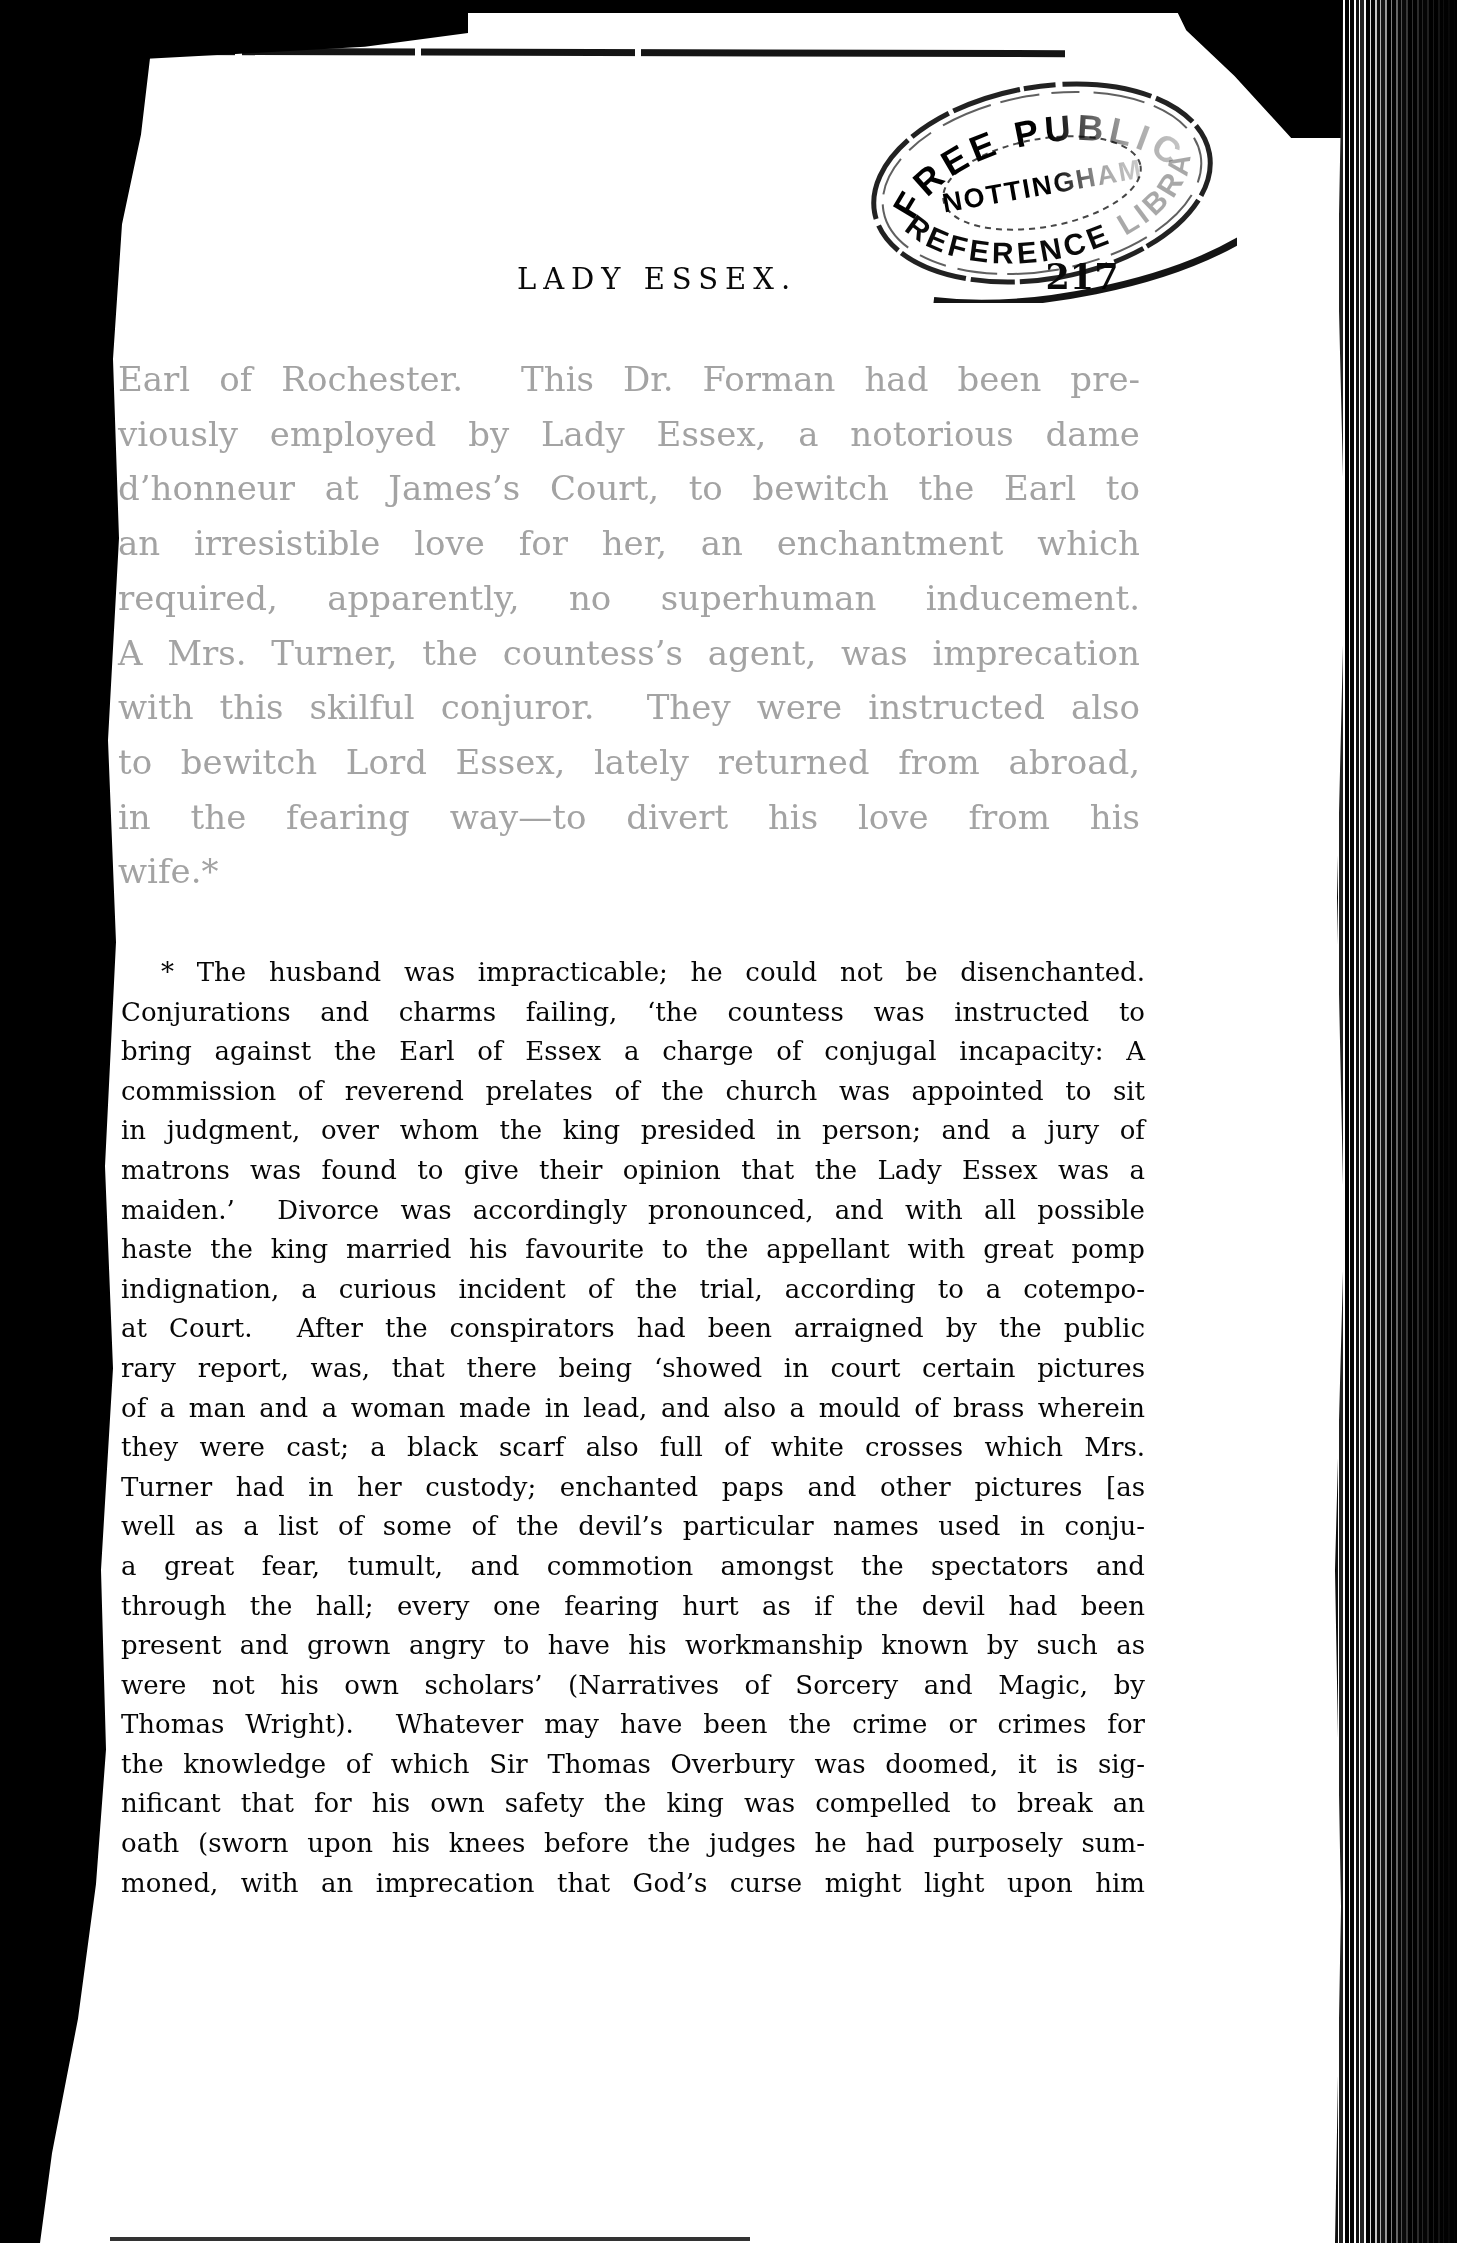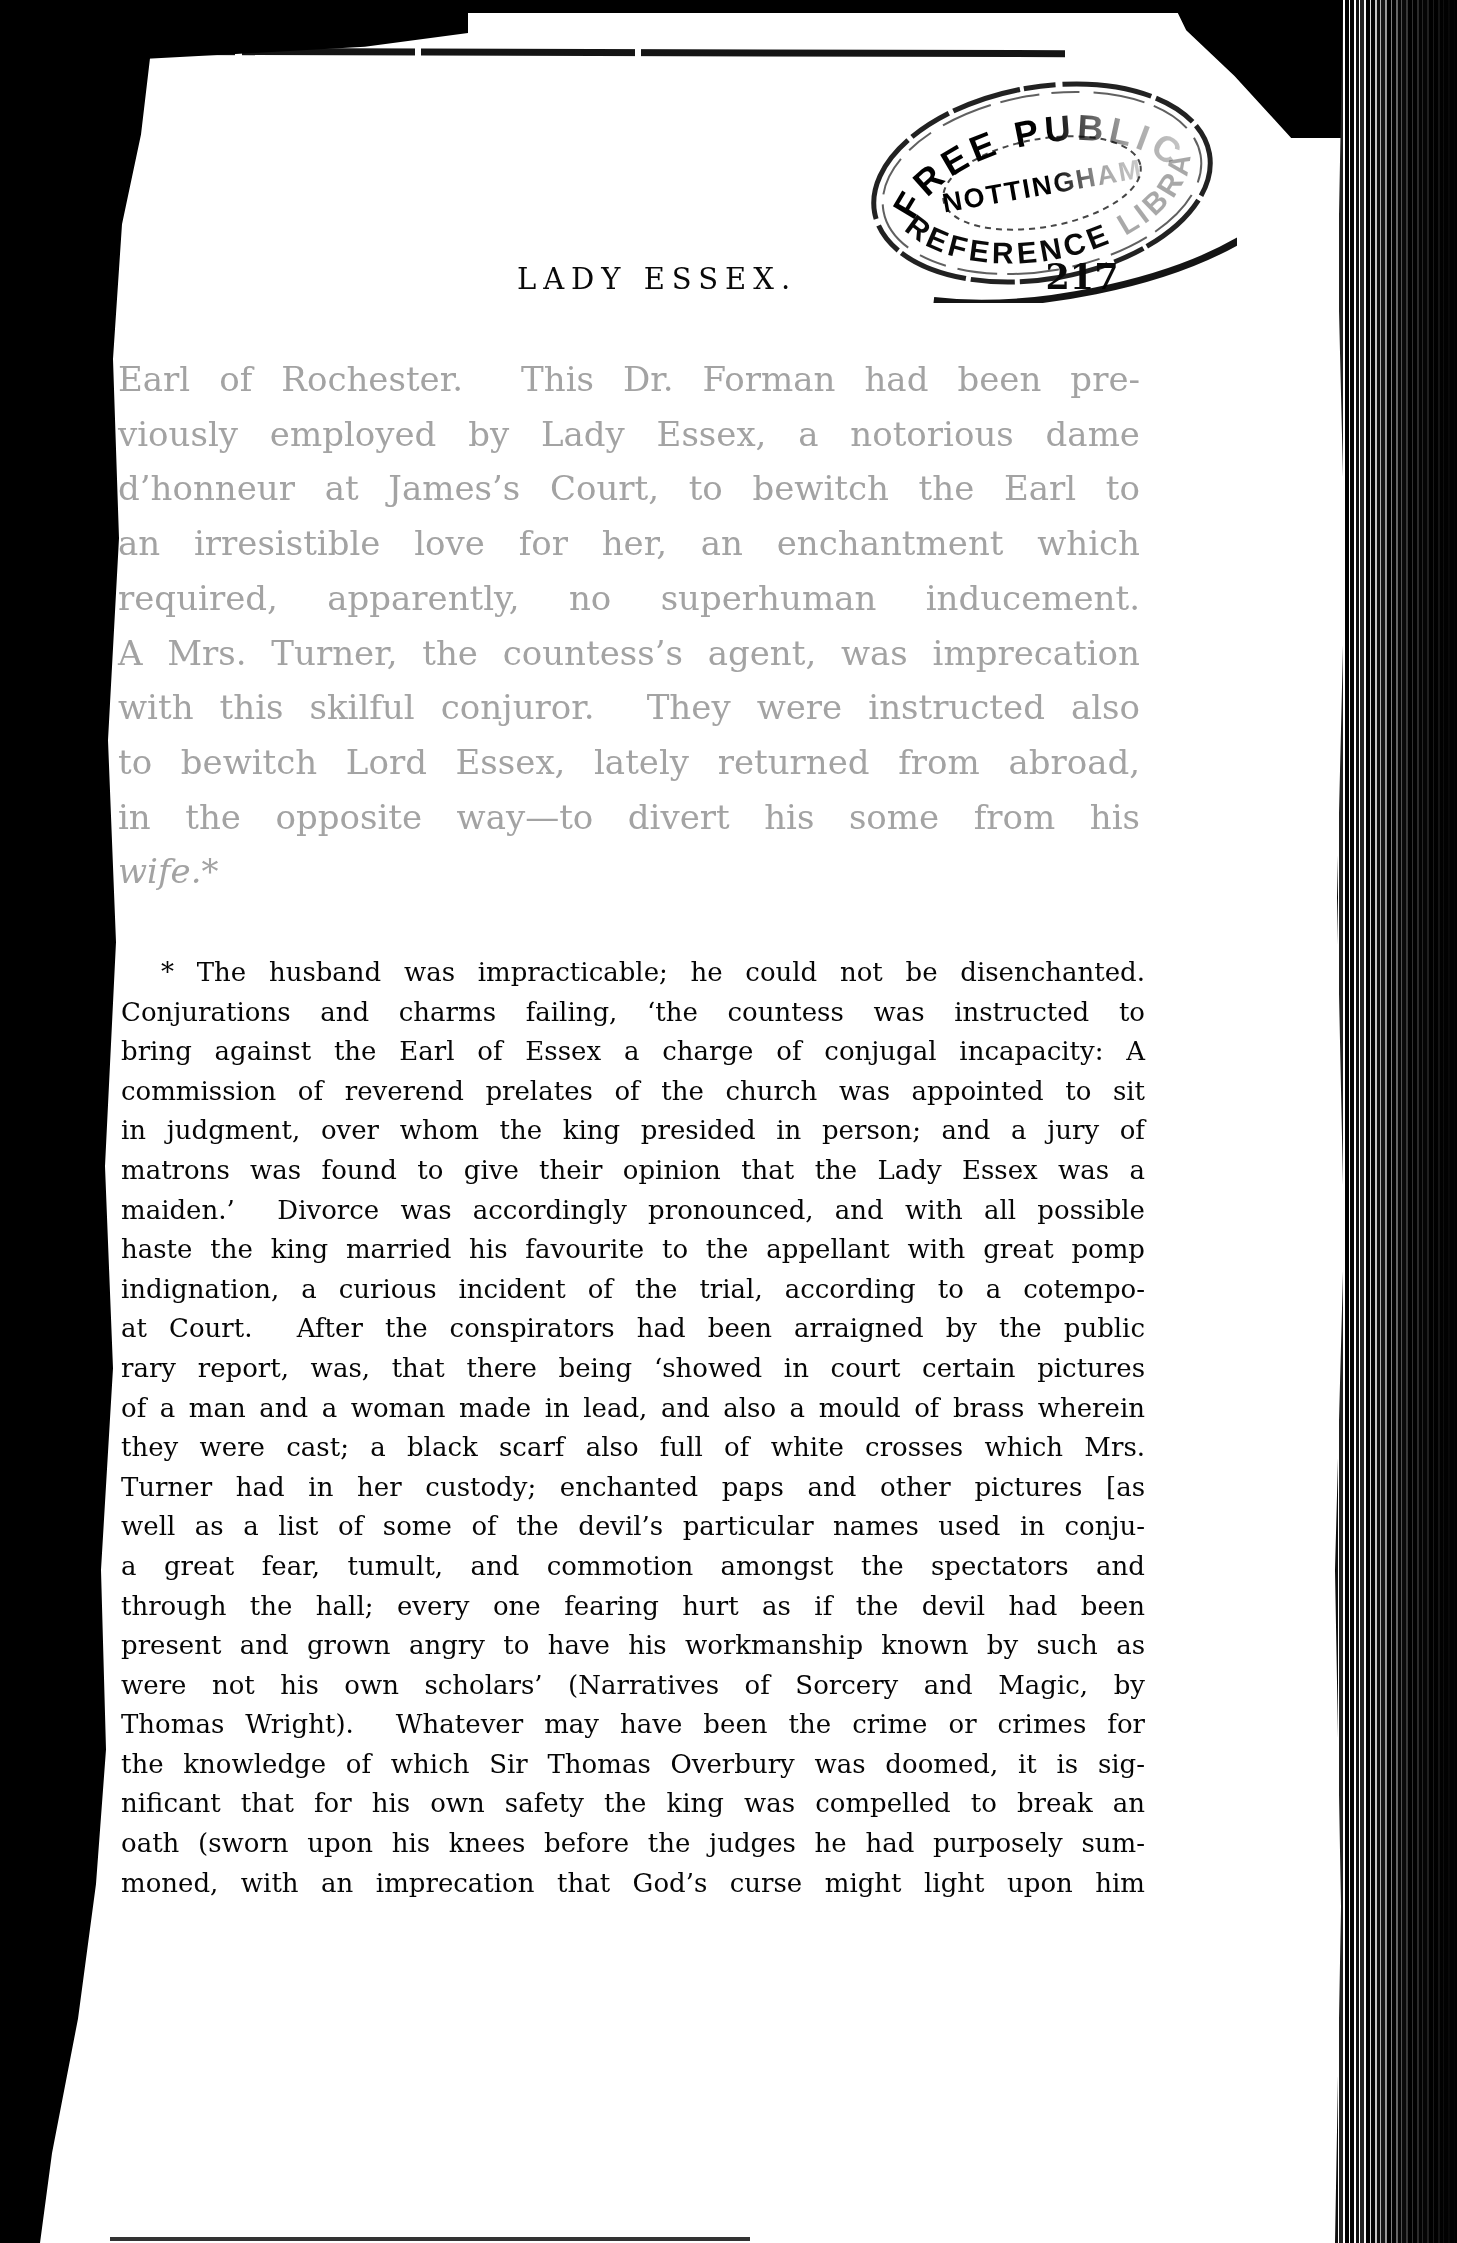--- a/index.html
+++ b/index.html
@@ -59,21 +59,21 @@
 
   
   .stamp{position:absolute;left:857px;top:68px;z-index:7;}
 
   
   .body-text{position:absolute;left:118px;top:352px;width:1022px;z-index:6;
     font-size:34px;line-height:54.7px;word-spacing:3px;color:#a3a3a3;}
   .footnote{position:absolute;left:121px;top:953px;width:1024px;z-index:6;
     font-size:26px;line-height:39.6px;word-spacing:1px;color:#060606;}
   .tline{text-align:justify;text-align-last:justify;}
-  .tline.nj{text-align:right;text-align-last:left;font-style:italic;}
+  .tline.nj{text-align:right;text-align-last:left;}
   .tline.ind{text-indent:40px;}
   .it{}
 </style>
 </head>
 <body>
 
 <div class="stage">
 
   <div class="page"></div>
 
@@ -122,21 +122,21 @@
 
   <div class="body-text">
       <div class="tline"><span>Earl of Rochester.&nbsp; This Dr. Forman had been pre-</span></div>
       <div class="tline"><span>viously employed by Lady Essex, a notorious </span><span class="it">dame</span></div>
       <div class="tline"><span class="it">d’honneur</span><span> at James’s Court, to bewitch the Earl to</span></div>
       <div class="tline"><span>an irresistible love for her, an enchantment which</span></div>
       <div class="tline"><span>required, apparently, no superhuman inducement.</span></div>
       <div class="tline"><span>A Mrs. Turner, the countess’s agent, was imprecation</span></div>
       <div class="tline"><span>with this skilful conjuror.&nbsp; They were instructed also</span></div>
       <div class="tline"><span>to bewitch Lord Essex, lately returned from abroad,</span></div>
-      <div class="tline"><span>in the opposite way—to divert his some from his</span></div>
+      <div class="tline"><span>in the fearing way—to divert his love from his</span></div>
       <div class="tline nj"><span>wife.*</span></div>
     </div>
 
   <div class="footnote">
       <div class="tline ind"><span>* The husband was impracticable; he could not be </span><span class="it">disenchanted.</span></div>
       <div class="tline"><span>Conjurations and charms failing, ‘the countess was instructed to</span></div>
       <div class="tline"><span>bring against the Earl of Essex a charge of conjugal incapacity: A</span></div>
       <div class="tline"><span>commission of reverend prelates of the church was appointed to sit</span></div>
       <div class="tline"><span>in judgment, over whom the king presided in person; and a jury of</span></div>
       <div class="tline"><span>matrons was found to give their opinion that the Lady Essex was a</span></div>

